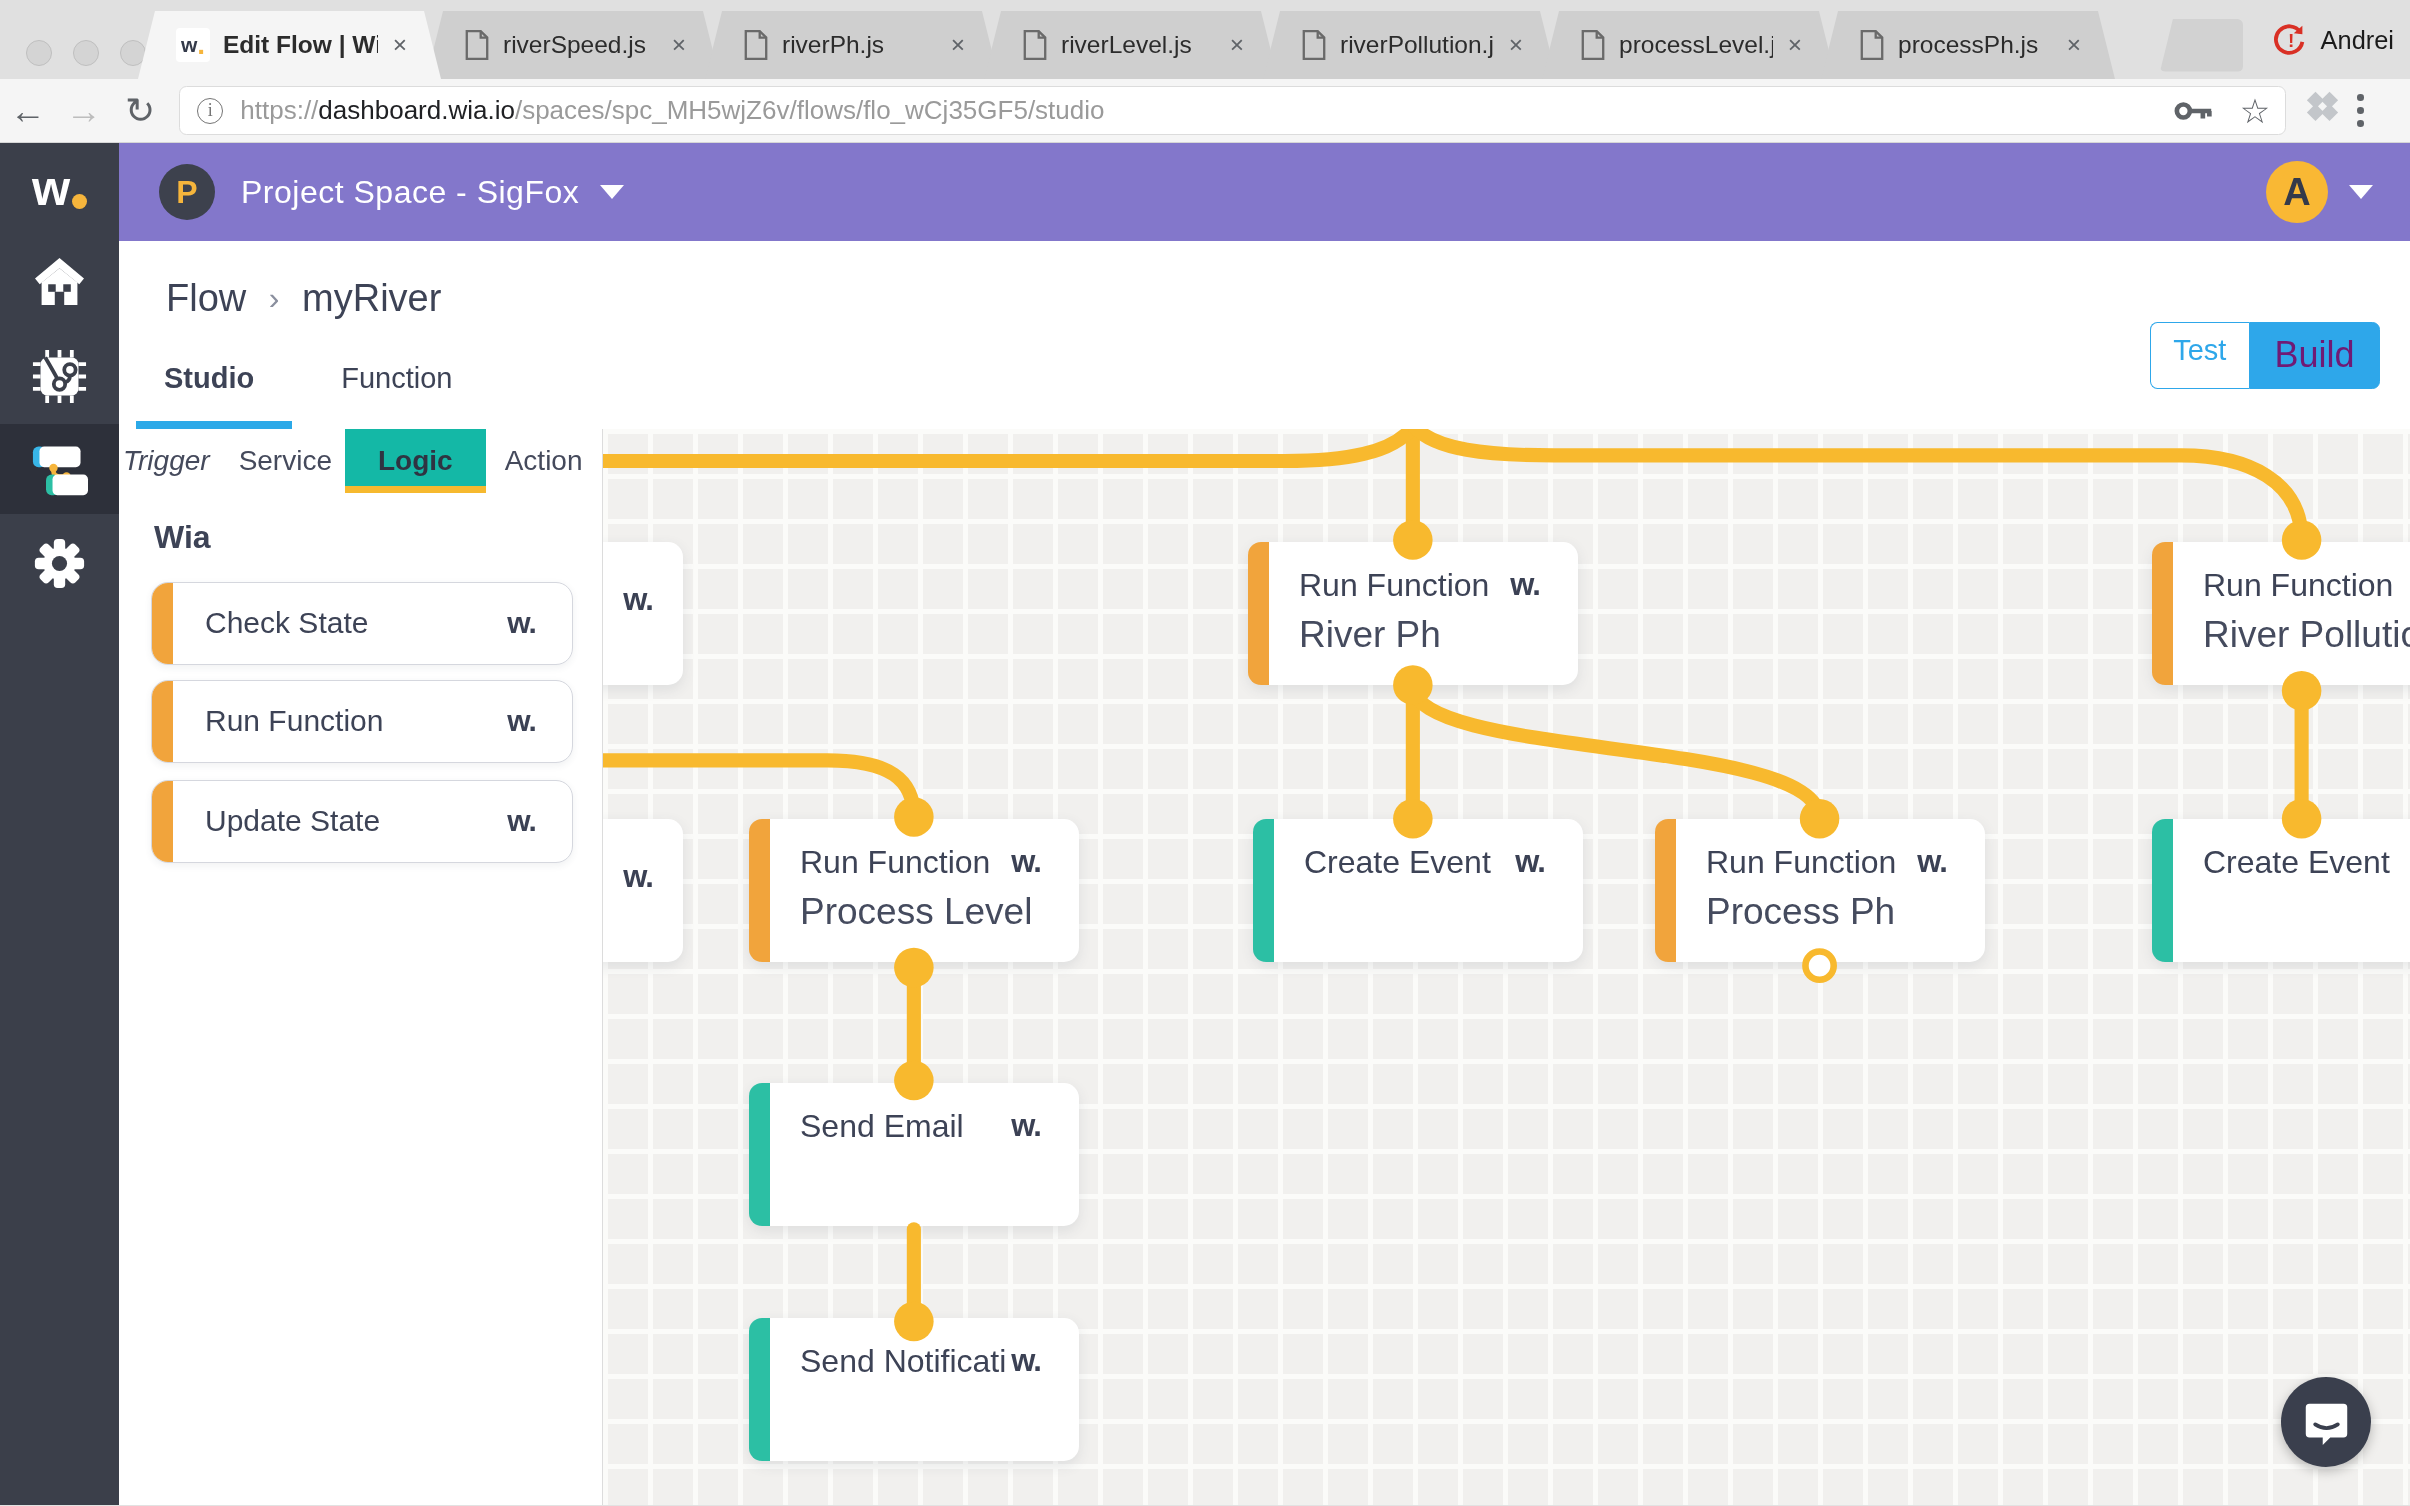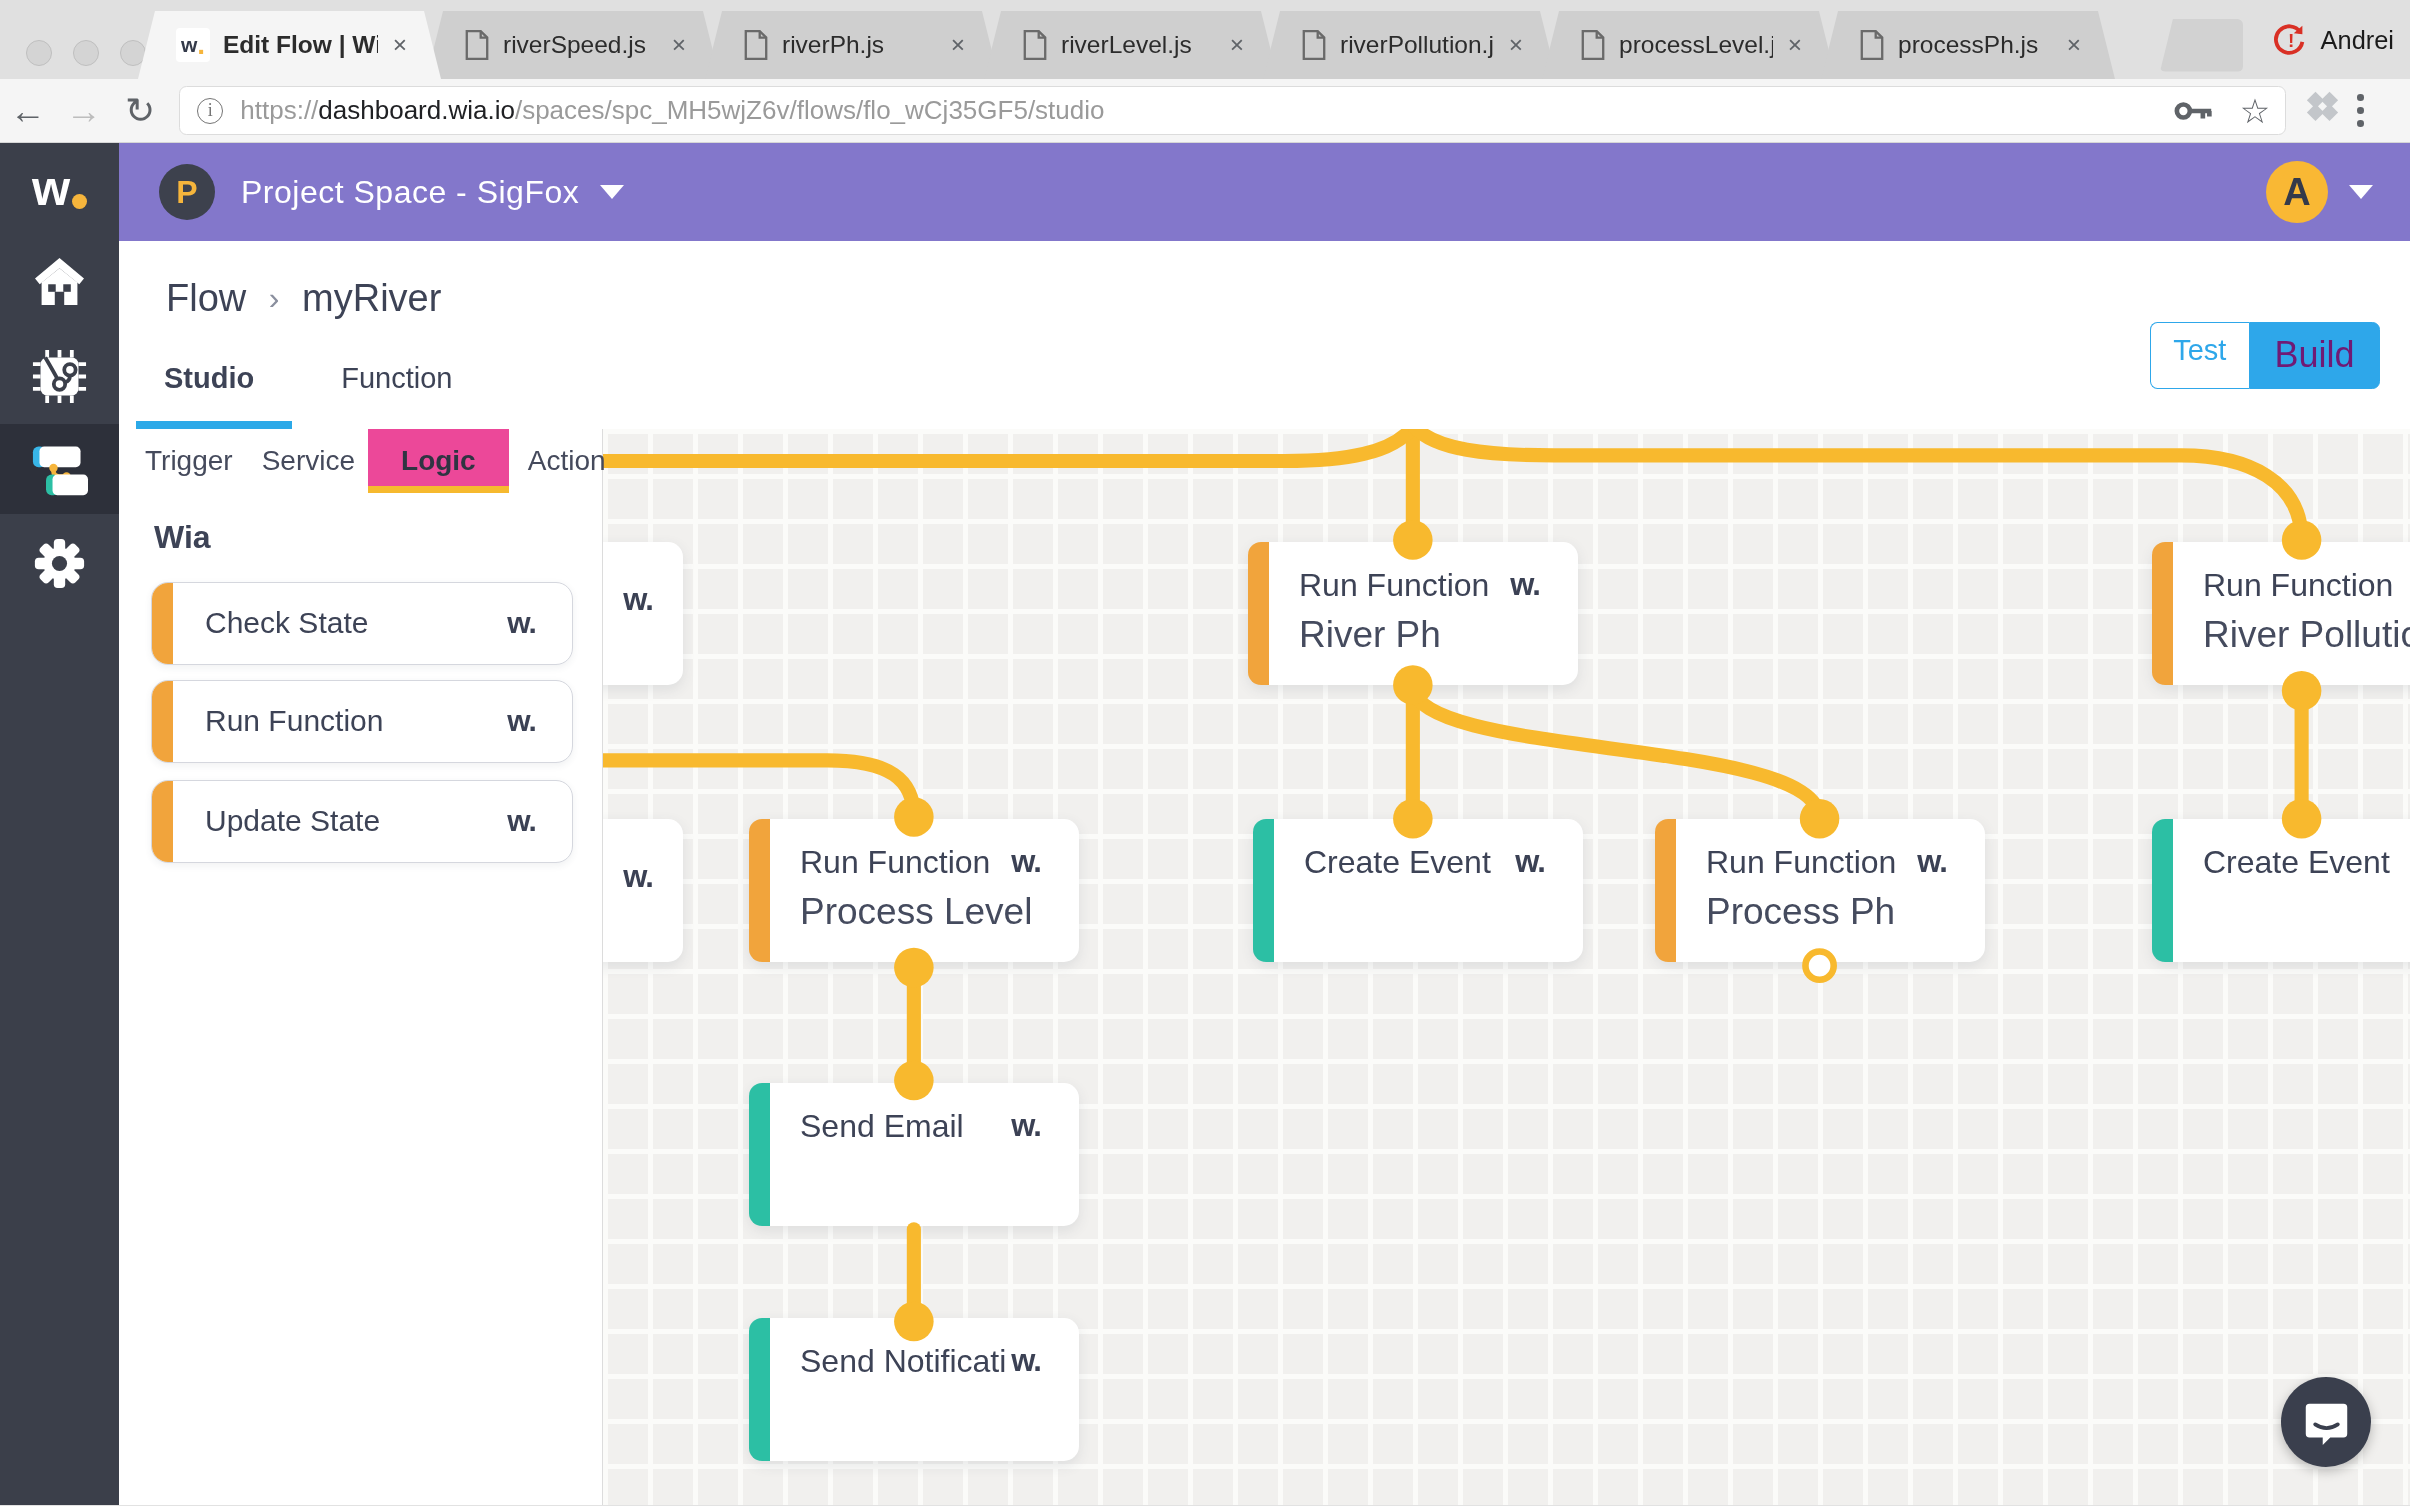--- a/index.html
+++ b/index.html
@@ -73,22 +73,22 @@
   .testbuild { position:absolute; right:31px; top:81px; display:flex; }
   .btn-test { border:1.9px solid #2ea7ea; border-right:none; border-radius:7.5px 0 0 7.5px; background:#fff;
     color:#2ea7ea; font-size:29px; padding:11.3px 22.6px; }
   .btn-build { border:1.9px solid #2ea7ea; border-radius:0 7.5px 7.5px 0; background:#2ea7ea;
     color:#701a75; font-size:36px; padding:11.3px 24.5px; }
 
   .workspace { position:relative; flex:1; display:flex; }
   .palette { width:484px; background:#fff; border-right:1.9px solid #dcdcdc; position:relative; z-index:5; }
   .pal-tabs { position:relative; height:64px; display:flex; align-items:center; }
   .pal-tab { font-size:28px; color:#454a5c; padding:0 0; position:relative; height:64px; display:flex; align-items:center; }
-  .pt-trigger{ margin-left:26px; } .pt-service{ margin-left:29px; } .pt-action{ margin-left:19px; }
-  .pal-tab.active { background:#ec4899; font-weight:bold; color:#2f3442; padding:0 33px; margin-left:13px; }
+  .pt-trigger{ margin-left:4px;font-style:italic; } .pt-service{ margin-left:29px; } .pt-action{ margin-left:19px; }
+  .pal-tab.active { background:#14b8a6; font-weight:bold; color:#2f3442; padding:0 33px; margin-left:13px; }
   .pal-tab.active::after { content:""; position:absolute; left:0; right:0; bottom:0; height:7.5px; background:#f6b92f; }
   .pal-section { position:absolute; left:35px; top:90px; font-size:32px; font-weight:bold; color:#3d4356; }
   .pal-card { position:absolute; left:32px; width:422px; height:83px; background:#fff;
     border:1.9px solid #d5d7de; border-radius:17px; box-shadow:0 2.8px 7.5px rgba(60,65,85,.07); overflow:hidden; }
   .pal-card .bar { position:absolute; left:0; top:0; bottom:0; width:21px; background:#f1a43c; border-radius:11.3px 0 0 11.3px; }
   .pal-card .lbl { position:absolute; left:53px; top:22.6px; font-size:30px; color:#3d4356; }
   .w-mark { font-weight:bold; color:#3b4154; letter-spacing:-0.9px; }
   .pal-card .w-mark { position:absolute; right:36px; top:22.6px; font-size:30px; }
 
   .canvas { position:relative; flex:1; overflow:hidden; background-color:#f1f0ee;

